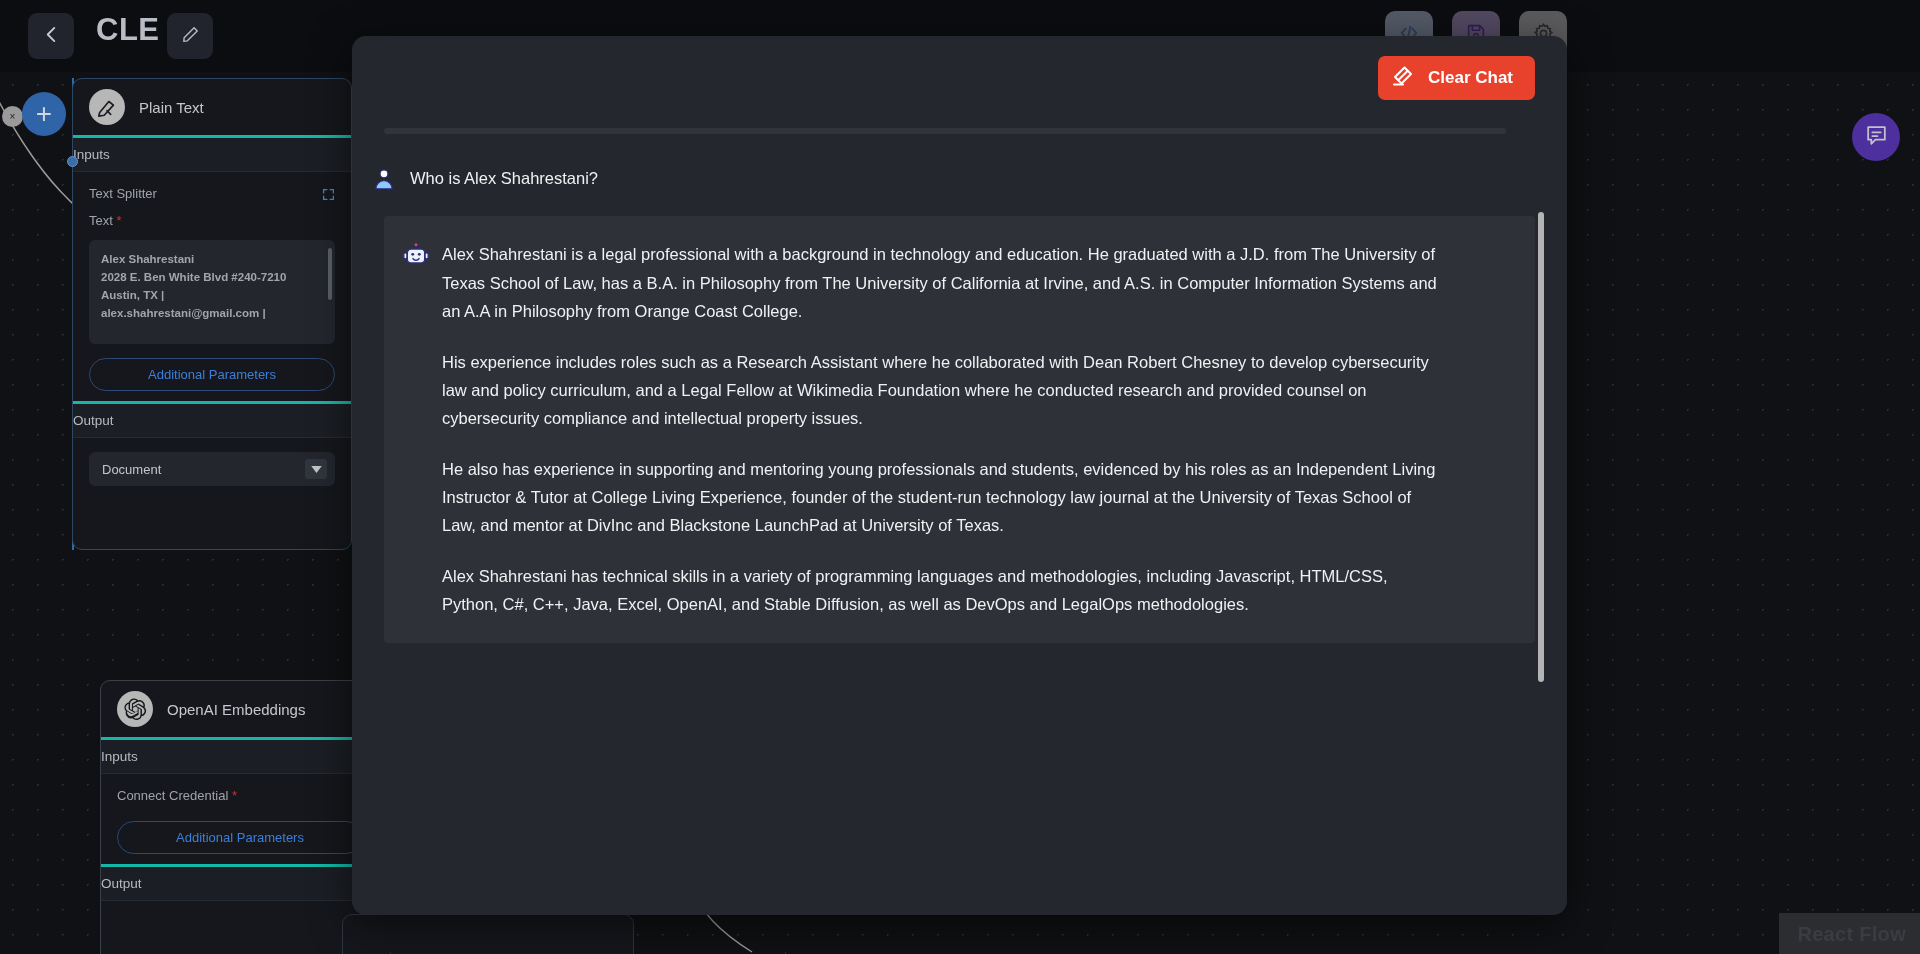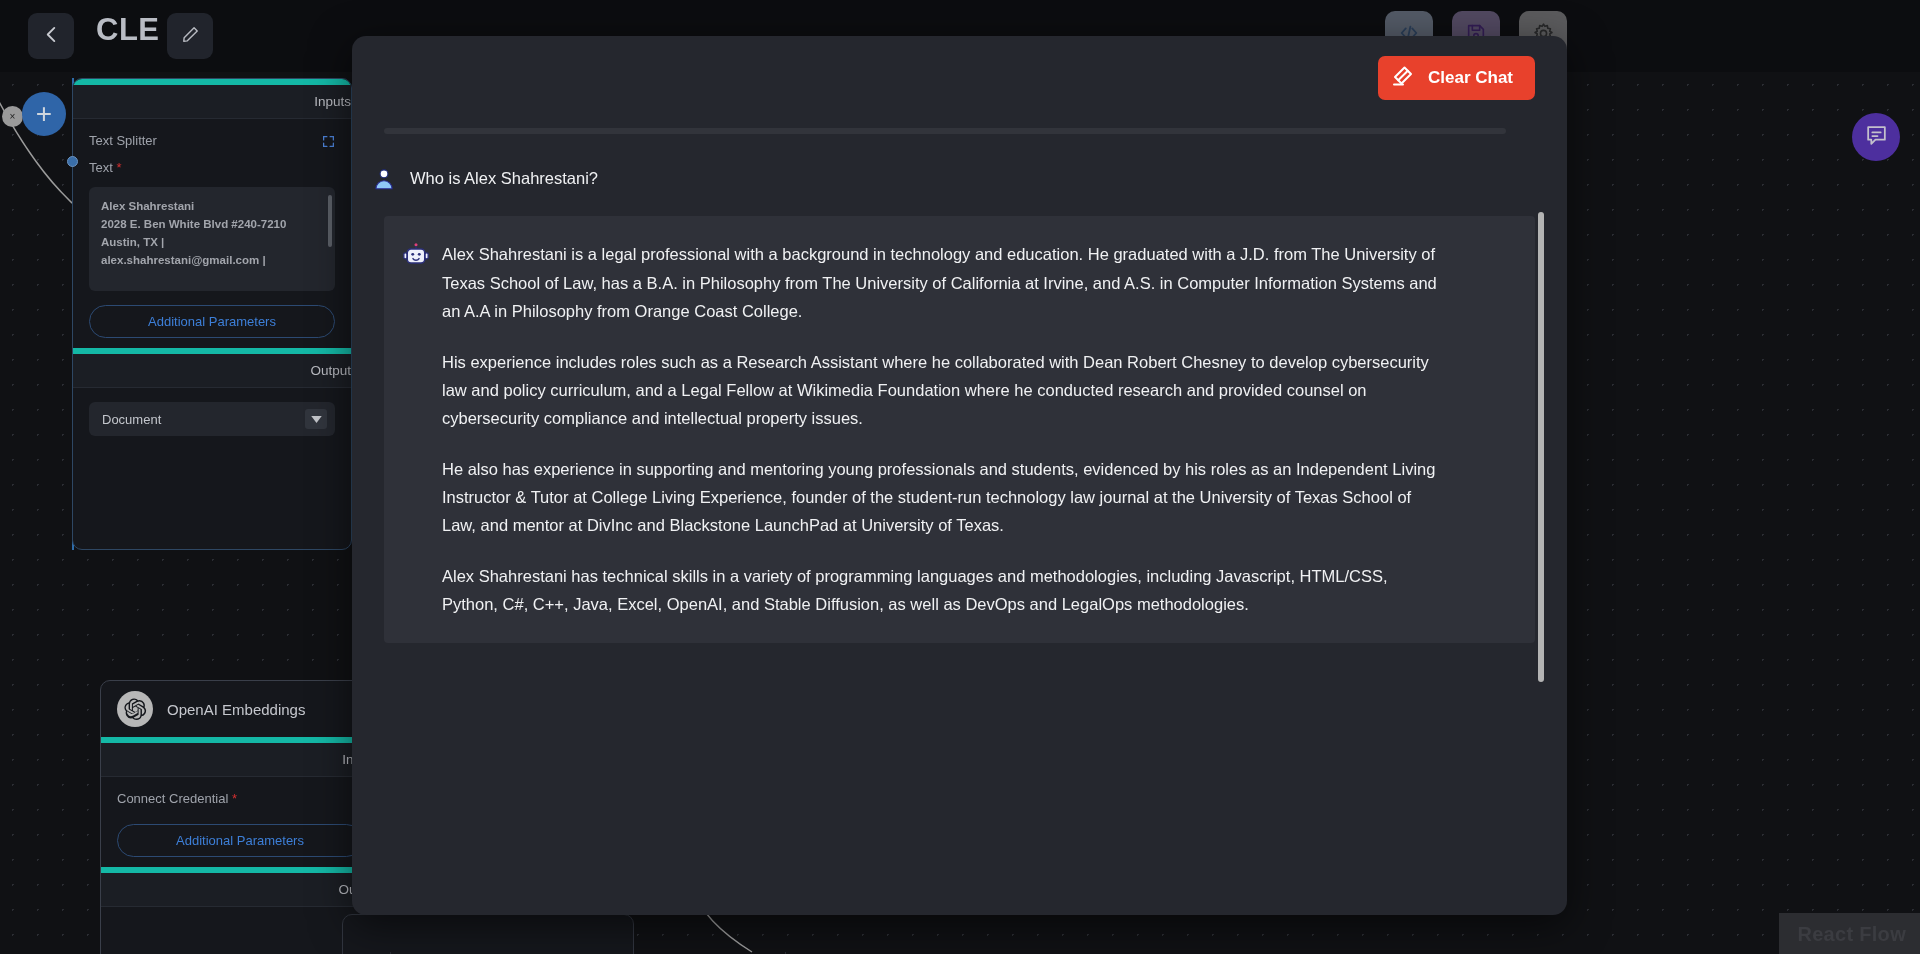--- a/index.html
+++ b/index.html
@@ -97,25 +97,25 @@
     display: flex; align-items: center; justify-content: center;
     flex: none;
   }
   .node-title {
     font-size: 15px;
     color: #c5c7cd;
     font-weight: 500;
   }
   .node-section {
     background: #1b1e24;
-    text-align: right;
+    text-align: left;
     font-size: 13.5px;
     color: #b8bac0;
     padding: 9px 0;
-    border-top: 6px solid #14b8a6;
+    border-top: 3px solid #14b8a6;
     border-bottom: 1px solid #262a32;
   }
   .node-body { padding: 14px 16px 10px 16px; position: relative; }
   .field-label {
     font-size: 13px;
     color: #9fa3ab;
     margin-bottom: 12px;
   }
   .req { color: #d32f2f; }
   .expand-ico {
@@ -361,20 +361,29 @@
       <path d="M 690 812 C 700 840, 720 860, 752 880" stroke="#9b9b9b" stroke-width="1.4" fill="none"></path>
     </svg>
 
     <div class="edge-x" style="left:2px;top:34px;">
       <span>×</span>
     </div>
 
     <div style="position:absolute;left:72px;top:6px;width:1.5px;height:472px;background:#2e6ba8;"></div>
 
     <div class="node" id="node-plaintext">
+      <div class="node-head">
+        <div class="node-icon">
+          <svg width="22" height="22" viewBox="0 0 24 24" fill="none" stroke="#1b1d22" stroke-width="1.8" stroke-linecap="round" stroke-linejoin="round">
+            <path d="M4 18 L14 6 L19 10 L9 21 L3 22 Z"></path>
+            <path d="M12 16 L16 20"></path>
+          </svg>
+        </div>
+        <div class="node-title">Plain Text</div>
+      </div>
       <div class="node-section">Inputs</div>
       <div class="node-body">
         <div class="field-label">Text Splitter</div>
         <div class="field-label">
           <span>Text</span>
           <span class="req">*</span>
         </div>
         <div class="expand-ico">
           <svg width="13" height="13" viewBox="0 0 24 24" fill="none" stroke="#4a7fd4" stroke-width="2.4" stroke-linecap="round">
             <path d="M3 9 V3 H9"></path>

